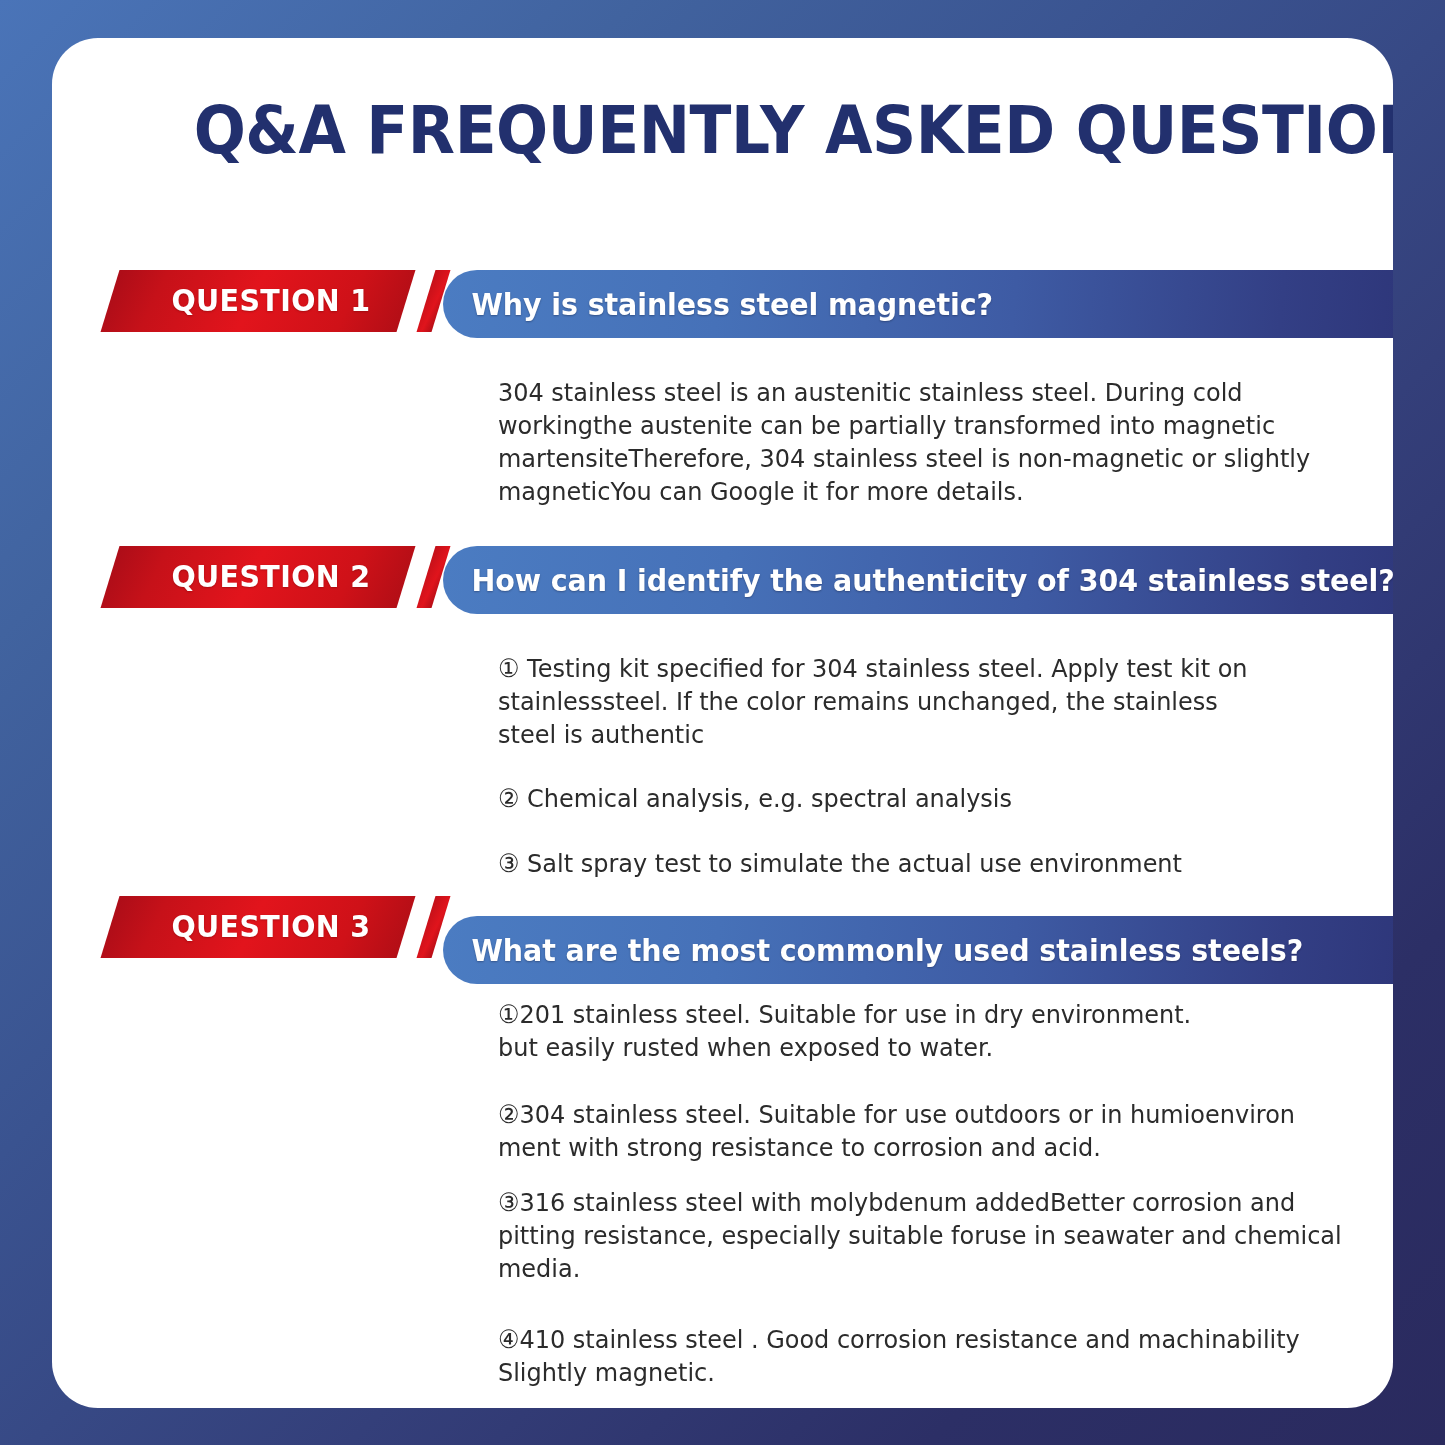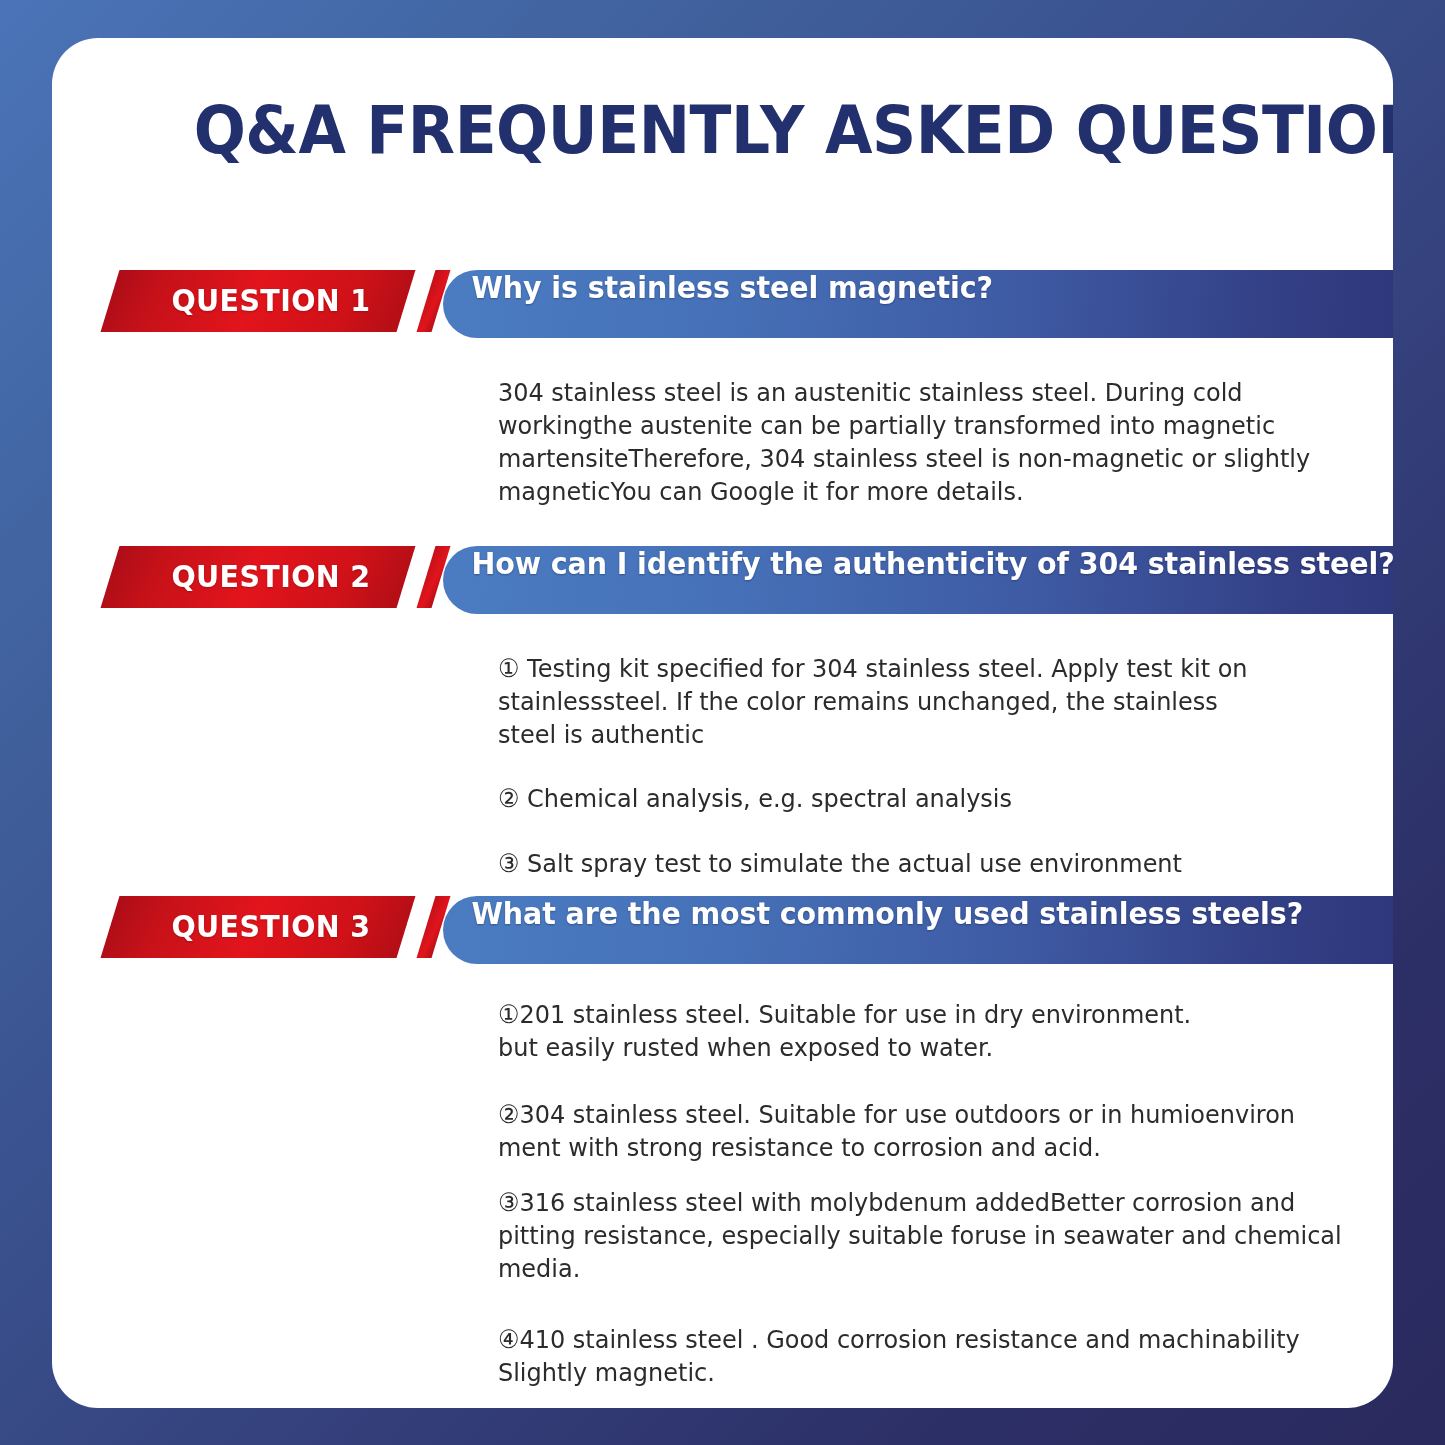--- a/index.html
+++ b/index.html
@@ -100,20 +100,21 @@
     left:391px; top:0;
     height:68px;
     border-radius:34px;
     background:linear-gradient(95deg,
       #4b7cc2 0%,
       #4671b8 28%,
       #3e5ba4 58%,
       #333f85 85%,
       #2d3578 100%);
     display:flex;
+    align-items:center;
   }
   .qpill .ptext {
     padding-left:30px;
     padding-right:26px;
     font-family:"DejaVu Sans", sans-serif;
     font-weight:700;
     font-size:30px;
     color:#ffffff;
     letter-spacing:-0.1px;
     transform:scaleX(0.95);
@@ -172,21 +173,21 @@
 steel is authentic</div>
   <div class="answer" style="top:744px; width:880px;">② Chemical analysis, e.g. spectral analysis</div>
   <div class="answer" style="top:809px; width:900px;">③ Salt spray test to simulate the actual use environment</div>
 
   <div class="qblock" style="top:858px;">
     <div class="qbanner">
       <span class="slab"></span>
       <span class="slash"></span>
       <span class="qlabel">QUESTION 3</span>
     </div>
-    <div class="qpill" style="width:984px;">
+    <div class="qpill" style="width:984px;margin-top:20px;">
       <span class="ptext">What are the most commonly used stainless steels?</span>
     </div>
   </div>
   <div class="answer" style="top:960px; width:900px;">①201 stainless steel. Suitable for use in dry environment.
 but easily rusted when exposed to water.</div>
   <div class="answer" style="top:1060px; width:950px;">②304 stainless steel. Suitable for use outdoors or in humioenviron
 ment  with strong resistance to corrosion and acid.</div>
   <div class="answer" style="top:1148px; width:960px;">③316 stainless steel with molybdenum addedBetter corrosion and
 pitting resistance, especially suitable foruse in seawater and chemical
 media.</div>

